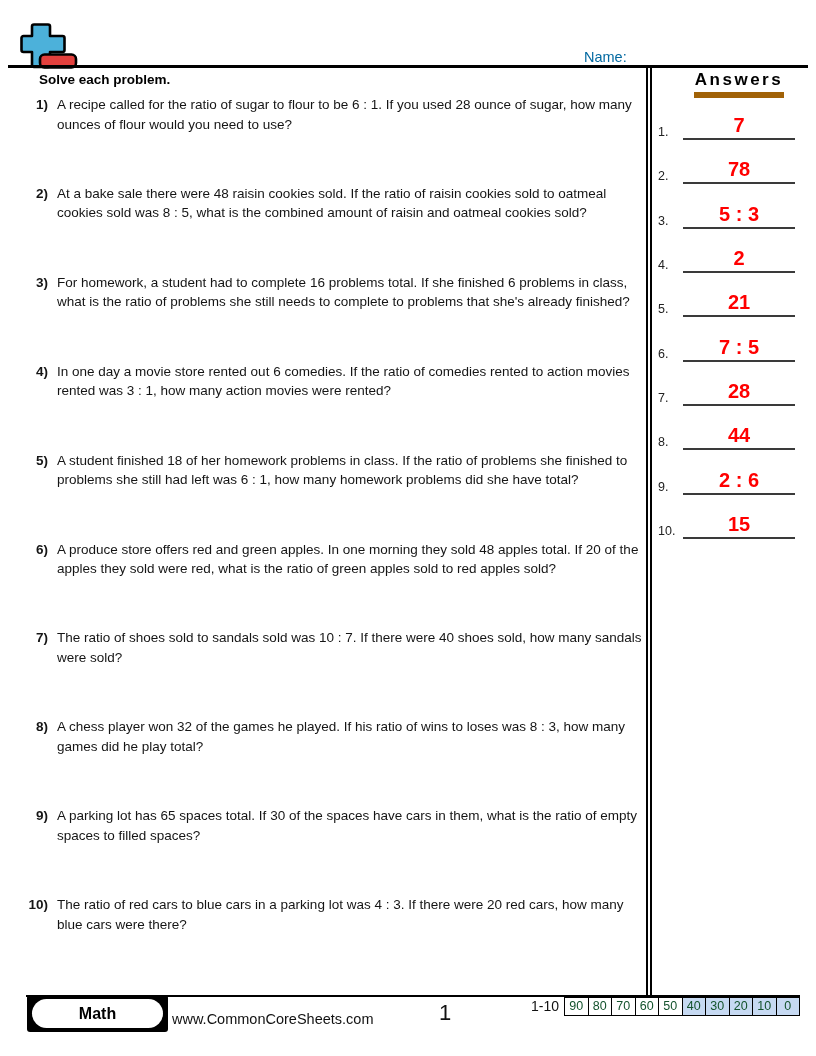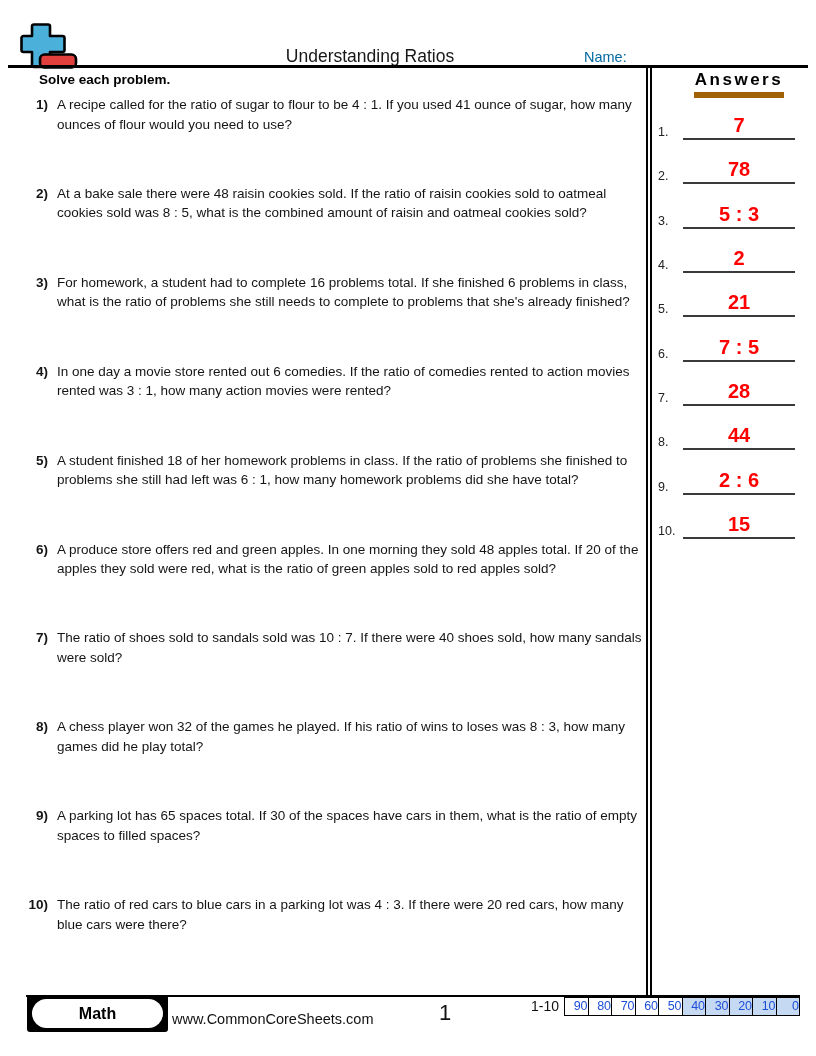--- a/index.html
+++ b/index.html
@@ -38,42 +38,41 @@
   #badge{position:absolute;left:27px;top:995px;width:141px;height:37px;background:#000;border-radius:3px;}
   #badge-pill{position:absolute;left:5px;top:4px;right:5px;bottom:4px;background:#fff;border-radius:15px;
         display:flex;align-items:center;justify-content:center;font-size:16px;font-weight:bold;color:#000;}
   #website{position:absolute;left:172px;top:1011px;font-size:14.5px;color:#111;}
   #page-number{position:absolute;left:420px;top:1000px;width:50px;text-align:center;
         font-size:22px;color:#111;}
   #scale{position:absolute;left:531px;top:997px;display:flex;align-items:flex-start;}
   #scale-label{font-size:14px;line-height:18px;margin-right:6px;color:#111;}
   #scale-cells{display:flex;}
   .cell{width:22.5px;height:17px;border:1px solid #000;margin-left:-1px;background:#fff;
-        text-align:right;font-size:12.5px;line-height:17px;color:#1d4ed8;}
+        text-align:center;font-size:12.5px;line-height:17px;color:#14532d;}
   .cell.filled{background:#c6d9f2;}
 </style>
 </head>
 <body>
 
 <div id="page">
 
   <svg id="logo" viewBox="0 0 58 46" xmlns="http://www.w3.org/2000/svg">
     <path d="M14,1.5 h14 a2,2 0 0 1 2,2 v9.5 h12.5 a2,2 0 0 1 2,2 v12 a2,2 0 0 1 -2,2 H30 v13 a2,2 0 0 1 -2,2 H14 a2,2 0 0 1 -2,-2 V29 H3.5 a2,2 0 0 1 -2,-2 V15 a2,2 0 0 1 2,-2 H12 V3.5 a2,2 0 0 1 2,-2 z" fill="#4cb1da" stroke="#000" stroke-width="2.6" stroke-linejoin="round"></path>
     <rect x="20" y="31.5" width="36" height="13" rx="4.5" fill="#e2403d" stroke="#000" stroke-width="2.6"></rect>
   </svg>
-  <div id="title">Understanding Ratios</div>
   <div id="name-label">Name:</div>
   <div id="header-rule"></div>
   <div id="instruction">Solve each problem.</div>
 
   <div id="problems">
 
   <div class="problem" style="top: 95px;">
         <span class="pnum">1)</span>
-        <span class="ptext">A recipe called for the ratio of sugar to flour to be 4 : 1. If you used 41 ounce of sugar, how many ounces of flour would you need to use?</span>
+        <span class="ptext">A recipe called for the ratio of sugar to flour to be 6 : 1. If you used 28 ounce of sugar, how many ounces of flour would you need to use?</span>
       </div>
       <div class="problem" style="top: 183.9px;">
         <span class="pnum">2)</span>
         <span class="ptext">At a bake sale there were 48 raisin cookies sold. If the ratio of raisin cookies sold to oatmeal cookies sold was 8 : 5, what is the combined amount of raisin and oatmeal cookies sold?</span>
       </div>
       <div class="problem" style="top: 272.8px;">
         <span class="pnum">3)</span>
         <span class="ptext">For homework, a student had to complete 16 problems total. If she finished 6 problems in class, what is the ratio of problems she still needs to complete to problems that she's already finished?</span>
       </div>
       <div class="problem" style="top: 361.7px;">

